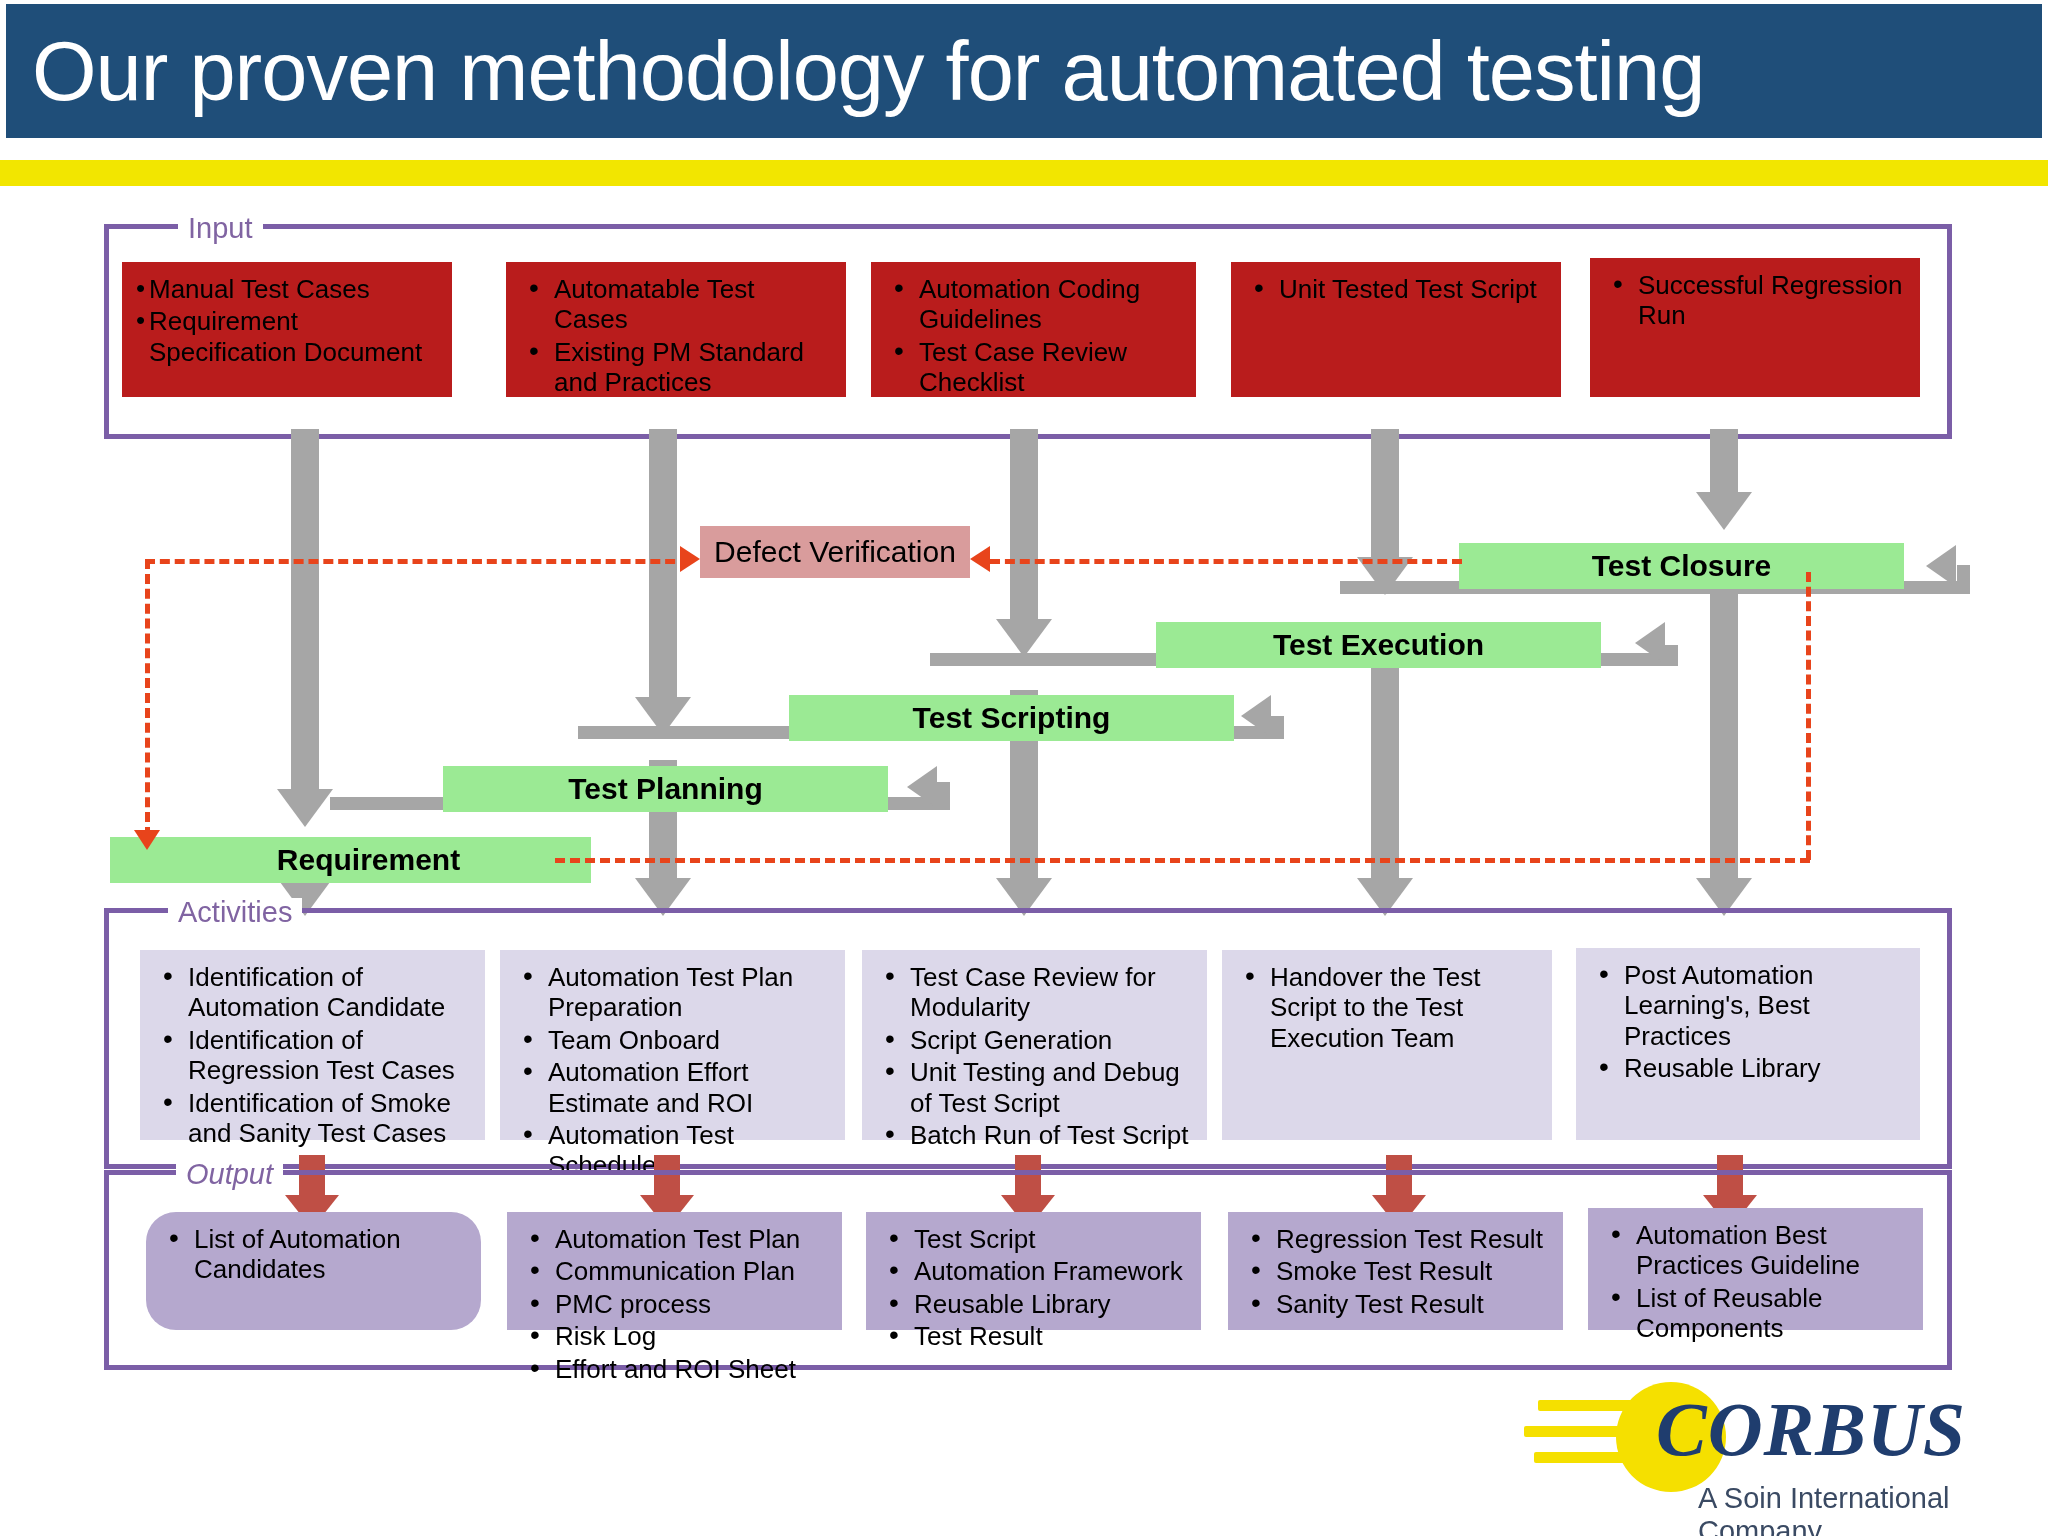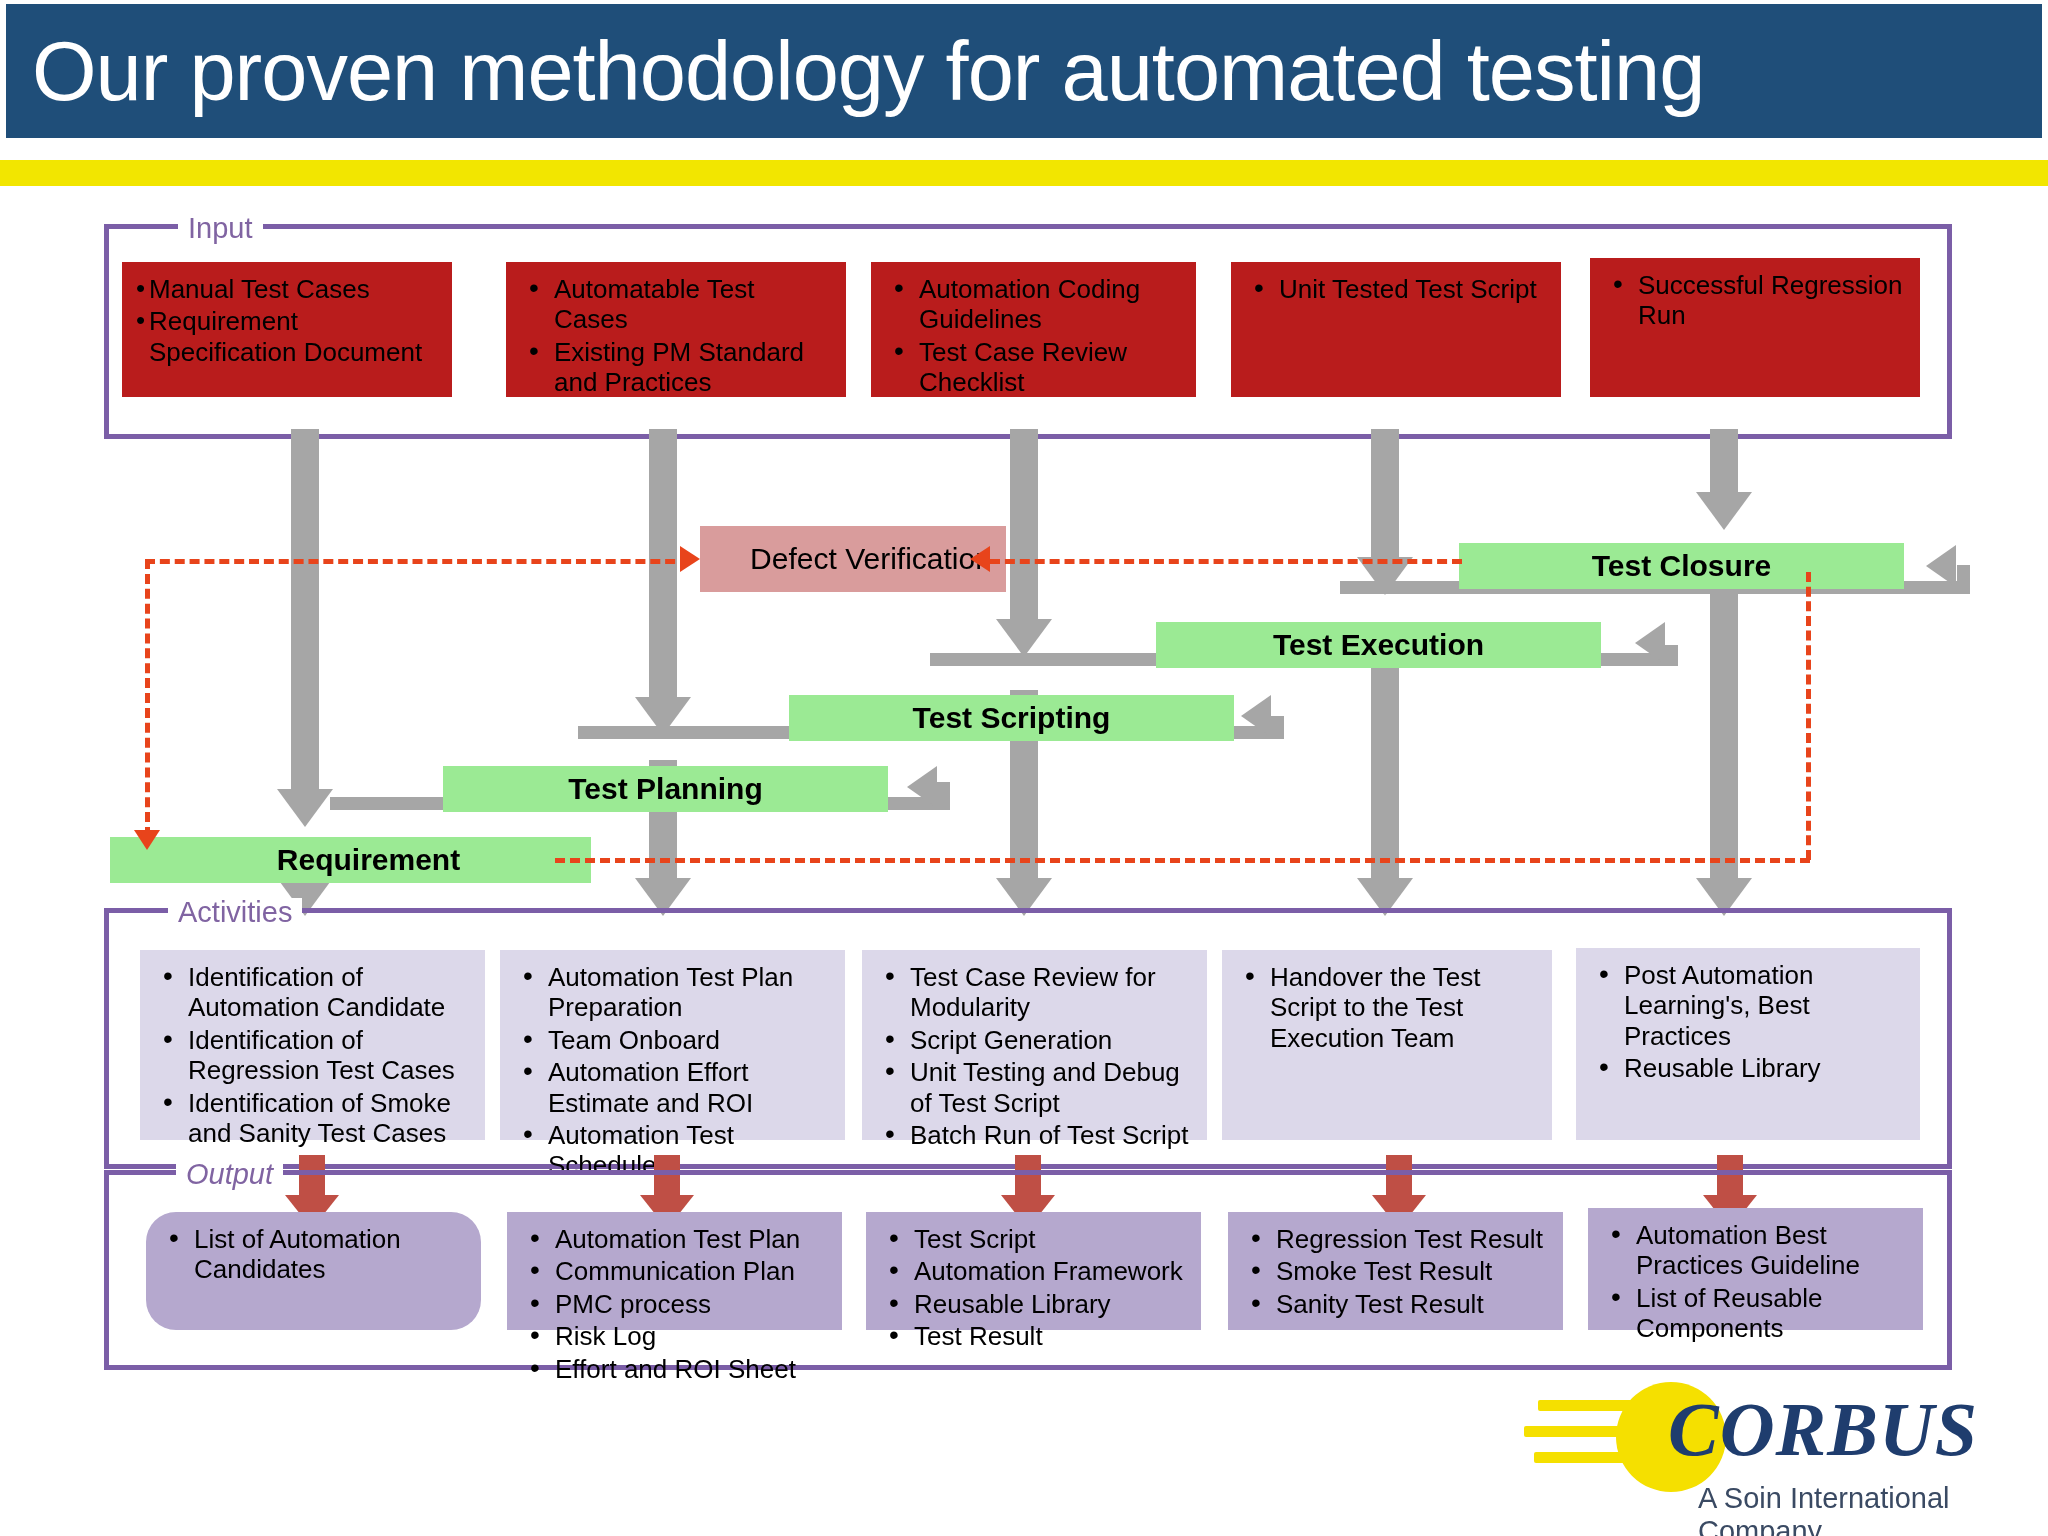--- a/index.html
+++ b/index.html
@@ -59,21 +59,21 @@
   .dhead-left{position:absolute;width:0;height:0;border-top:13px solid transparent;
               border-bottom:13px solid transparent;border-right:20px solid #E8441B;}
   .dhead-down{position:absolute;width:0;height:0;border-left:13px solid transparent;
               border-right:13px solid transparent;border-top:20px solid #E8441B;}
 
   
   #logo{position:absolute;left:1520px;top:1378px;width:520px;height:150px;}
   #logo-ball{position:absolute;left:96px;top:4px;width:110px;height:110px;
              border-radius:50%;background:#F5E000;}
   .speed{position:absolute;height:11px;background:#F5E000;border-radius:2px;}
-  #logo-word{position:absolute;left:148px;top:8px;font-family:"Liberation Serif","DejaVu Serif",serif;
+  #logo-word{position:absolute;left:136px;top:8px;font-family:"Liberation Serif","DejaVu Serif",serif;
              font-style:italic;font-weight:bold;font-size:76px;color:#1F3D6E;letter-spacing:1px;}
   #logo-tag{position:absolute;left:178px;top:104px;font-size:29px;color:#3A4A63;}
 </style>
 </head>
 <body>
 
 <div id="title-bar">
   <div id="title-text">Our proven methodology for automated testing</div>
 </div>
 <div id="yellow-band"></div>
@@ -153,21 +153,21 @@
 <div class="gl" style="left:1340px;top:581px;width:630px;height:13px;"></div>
 <div class="gl" style="left:1957px;top:565px;width:13px;height:29px;"></div>
 <div class="garrow-left" style="left:1926px;top:545px;"></div>
 
 <div class="proc-box" style="left:110px;top:837px;width:445px;height:46px;padding-left:36px;">Requirement</div>
 <div class="proc-box" style="left:443px;top:766px;width:445px;height:46px;">Test Planning</div>
 <div class="proc-box" style="left:789px;top:695px;width:445px;height:46px;">Test Scripting</div>
 <div class="proc-box" style="left:1156px;top:622px;width:445px;height:46px;">Test Execution</div>
 <div class="proc-box" style="left:1459px;top:543px;width:445px;height:46px;">Test Closure</div>
 
-<div class="defect-box" style="left:700px;top:526px;width:270px;height:66px;padding-left:36px;">Defect Verification</div>
+<div class="defect-box" style="left:700px;top:526px;width:270px;height:52px;">Defect Verification</div>
 
 <div class="dash-h" style="left:990px;top:559px;width:472px;"></div>
 <div class="dhead-left" style="left:970px;top:546px;"></div>
 
 <div class="dash-h" style="left:145px;top:559px;width:545px;"></div>
 <div class="dhead-right" style="left:680px;top:546px;"></div>
 
 <div class="dash-v" style="left:145px;top:559px;height:278px;"></div>
 <div class="dhead-down" style="left:134px;top:830px;"></div>
 

